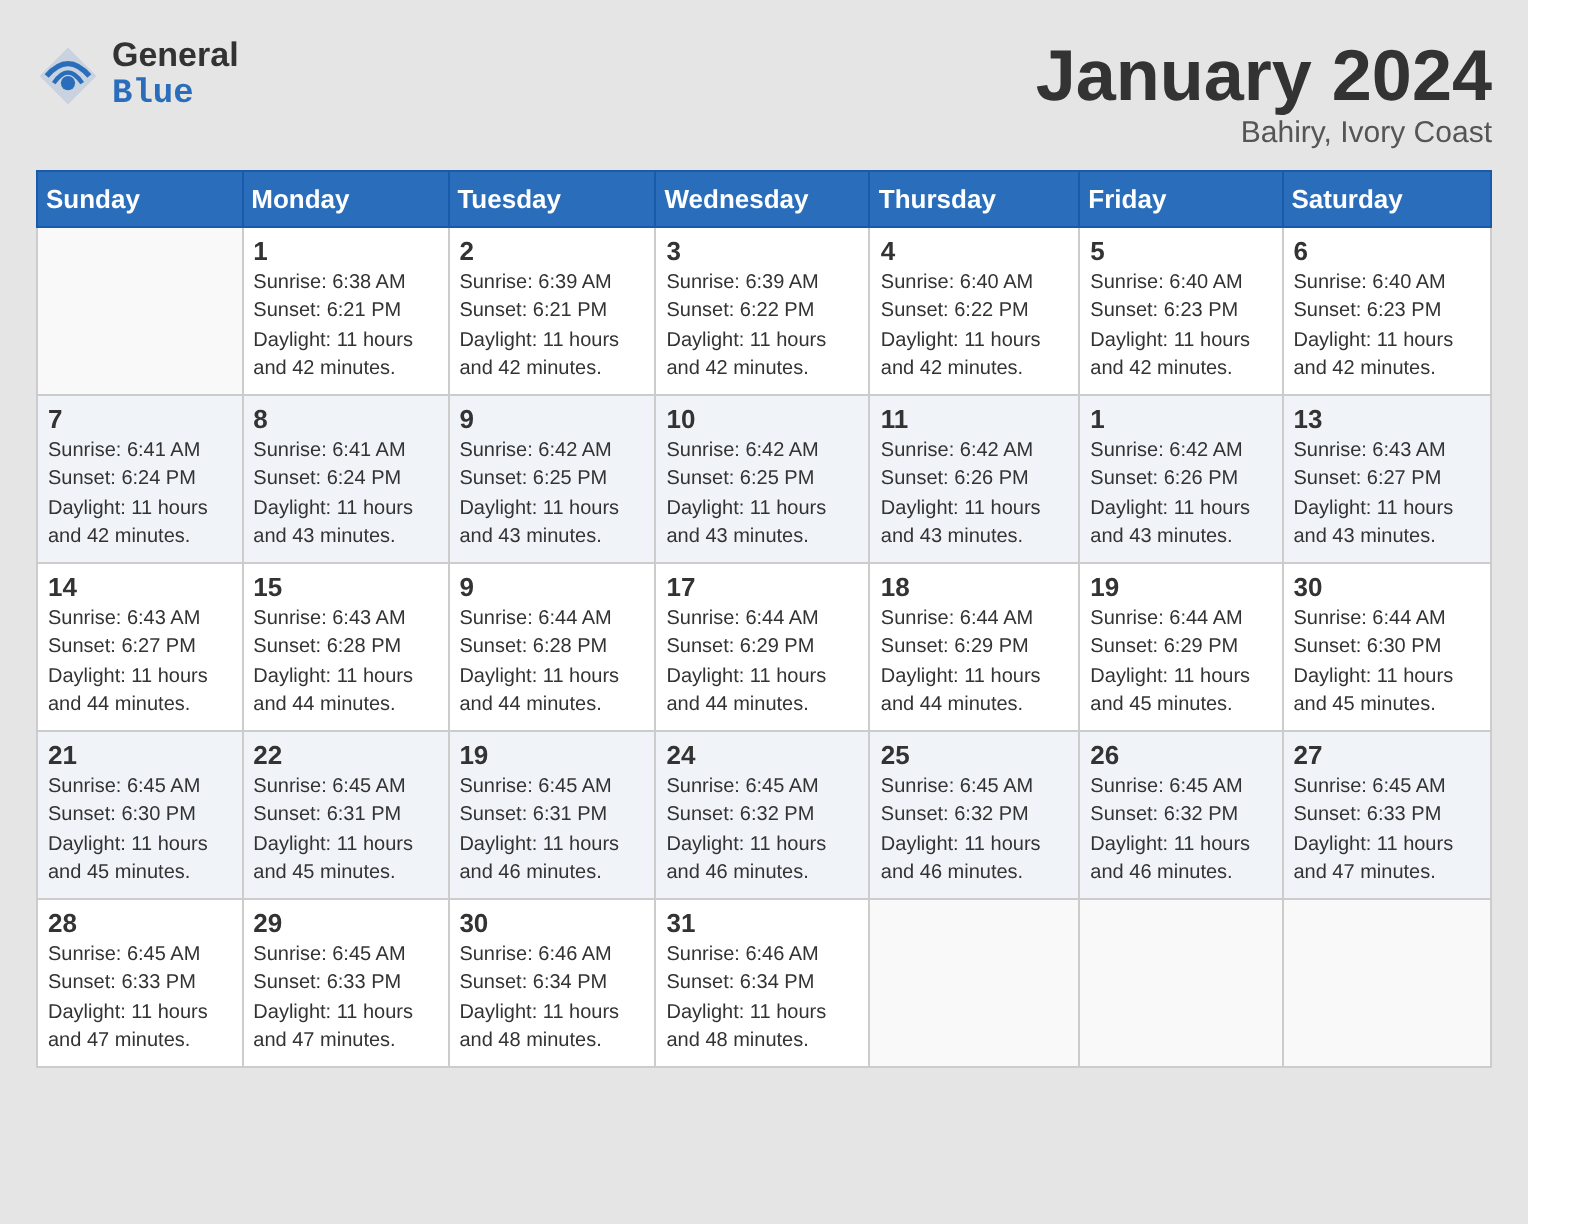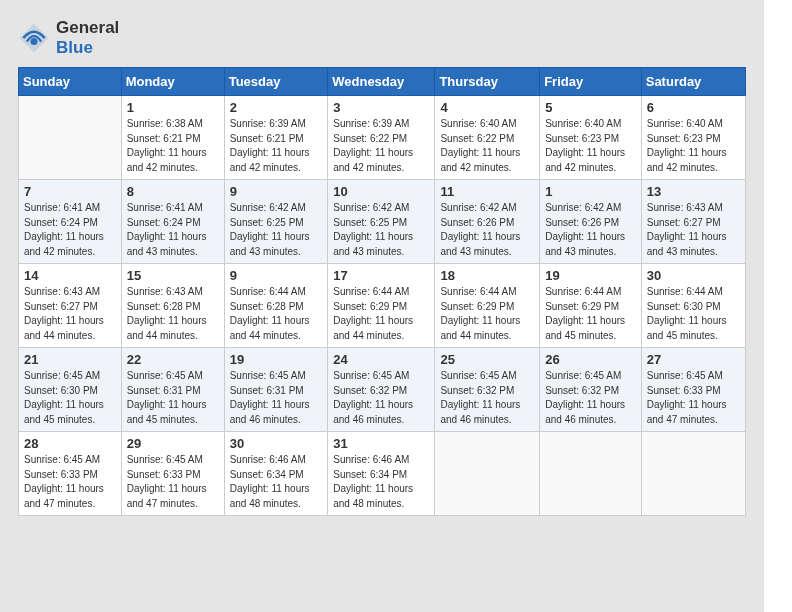--- a/index.html
+++ b/index.html
@@ -99,22 +99,26 @@
   <div class="header">
     <div class="logo">
       <svg class="logo-icon" viewBox="0 0 36 36" xmlns="http://www.w3.org/2000/svg">
         <polygon points="18,2 34,18 18,34 2,18" fill="#2a6ebb" opacity="0.15"></polygon>
         <path d="M6 18 Q18 4 30 18" stroke="#2a6ebb" stroke-width="3" fill="none"></path>
         <path d="M10 22 Q18 10 26 22" stroke="#2a6ebb" stroke-width="2.5" fill="none"></path>
         <circle cx="18" cy="22" r="4" fill="#2a6ebb"></circle>
       </svg>
       <div class="logo-text">
         <span style="font-size:17px;font-weight:bold;color:#333;line-height:1.15;">General</span>
-        <span style="font-size:17px;font-weight:bold;color:#2a6ebb;line-height:1.15;">Blue</span>
+        <span style="font-size:17px;font-weight:bold;color:#2a6ebb;line-height:1.15;font-family:Liberation Mono, monospace;">Blue</span>
       </div>
+    </div>
+    <div class="title-block">
+      <div class="title-month">January 2024</div>
+      <div class="title-location">Bahiry, Ivory Coast</div>
     </div>
   </div>
 
   <table class="calendar" id="cal-table">
     <thead>
       <tr id="cal-header">
           <th>Sunday</th>
           <th>Monday</th>
           <th>Tuesday</th>
           <th>Wednesday</th>

